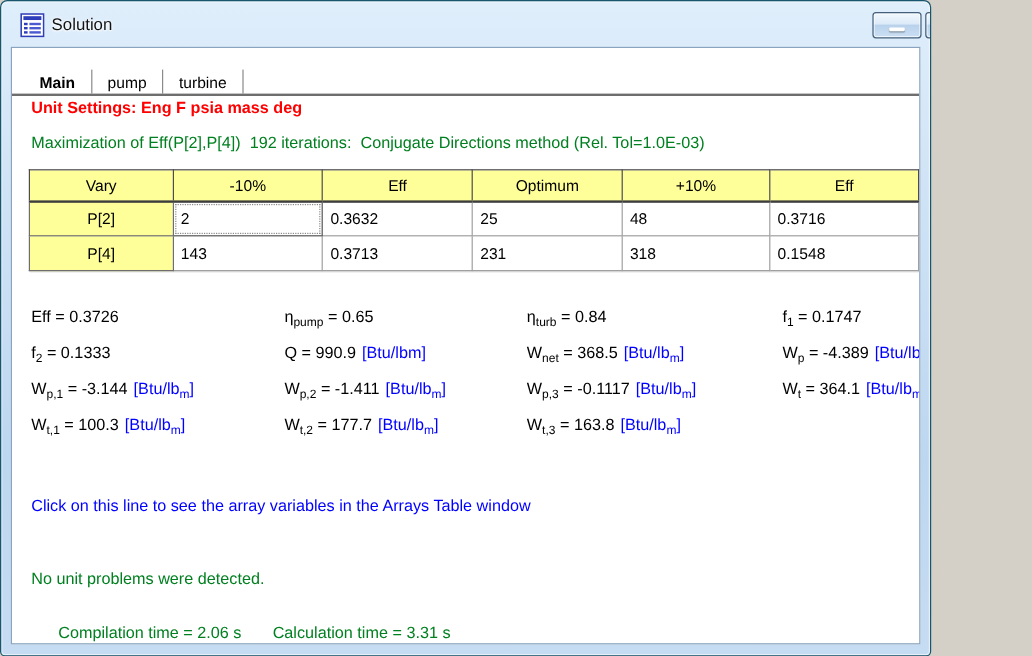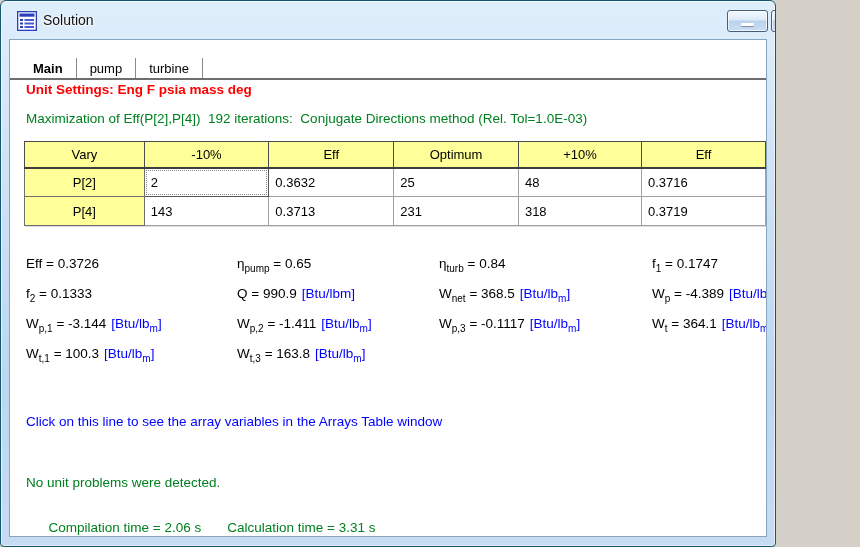--- a/index.html
+++ b/index.html
@@ -164,39 +164,40 @@
             <td>25</td>
             <td>48</td>
             <td>0.3716</td>
           </tr>
           <tr>
             <td class="ylabel">P[4]</td>
             <td>143</td>
             <td>0.3713</td>
             <td>231</td>
             <td>318</td>
-            <td>0.3719</td>
+            <td>0.1548</td>
           </tr>
         </tbody>
     </table>
 
     <div class="vars" id="vars-grid">
         <span class="var-cell"><span class="vname">Eff</span>&nbsp;= 0.3726</span>
         <span class="var-cell"><span class="vname">η<sub>pump</sub></span>&nbsp;= 0.65</span>
         <span class="var-cell"><span class="vname">η<sub>turb</sub></span>&nbsp;= 0.84</span>
         <span class="var-cell"><span class="vname">f<sub>1</sub></span>&nbsp;= 0.1747</span>
         <span class="var-cell"><span class="vname">f<sub>2</sub></span>&nbsp;= 0.1333</span>
         <span class="var-cell"><span class="vname">Q</span>&nbsp;= 990.9<span class="unit">[Btu/lbm]</span></span>
         <span class="var-cell"><span class="vname">W<sub>net</sub></span>&nbsp;= 368.5<span class="unit">[Btu/lb<sub>m</sub>]</span></span>
         <span class="var-cell"><span class="vname">W<sub>p</sub></span>&nbsp;= -4.389<span class="unit">[Btu/lb<sub>m</sub>]</span></span>
         <span class="var-cell"><span class="vname">W<sub>p,1</sub></span>&nbsp;= -3.144<span class="unit">[Btu/lb<sub>m</sub>]</span></span>
         <span class="var-cell"><span class="vname">W<sub>p,2</sub></span>&nbsp;= -1.411<span class="unit">[Btu/lb<sub>m</sub>]</span></span>
         <span class="var-cell"><span class="vname">W<sub>p,3</sub></span>&nbsp;= -0.1117<span class="unit">[Btu/lb<sub>m</sub>]</span></span>
         <span class="var-cell"><span class="vname">W<sub>t</sub></span>&nbsp;= 364.1<span class="unit">[Btu/lb<sub>m</sub>]</span></span>
         <span class="var-cell"><span class="vname">W<sub>t,1</sub></span>&nbsp;= 100.3<span class="unit">[Btu/lb<sub>m</sub>]</span></span>
+        <span class="var-cell"><span class="vname">W<sub>t,2</sub></span>&nbsp;= 177.7<span class="unit">[Btu/lb<sub>m</sub>]</span></span>
         <span class="var-cell"><span class="vname">W<sub>t,3</sub></span>&nbsp;= 163.8<span class="unit">[Btu/lb<sub>m</sub>]</span></span>
         <span class="var-cell"></span>
       </div>
 
     <div class="line no-unit-problems">No unit problems were detected.</div>
     <div class="line array-link">Click on this line to see the array variables in the Arrays Table window</div>
     <div class="line calc-times">
       <span class="comp">Compilation time = 2.06 s</span><span class="calc">Calculation time = 3.31 s</span>
     </div>
 

